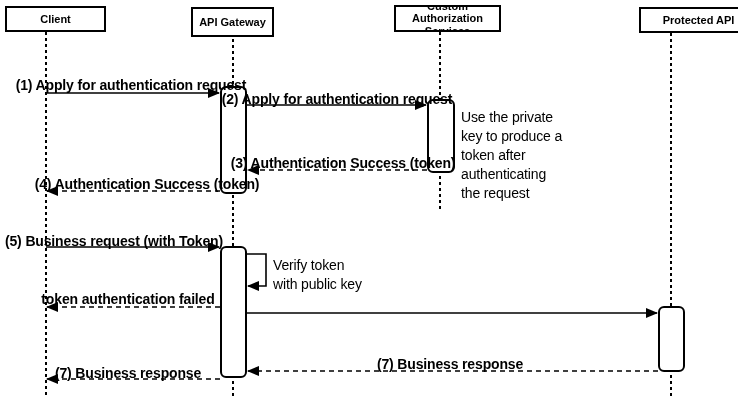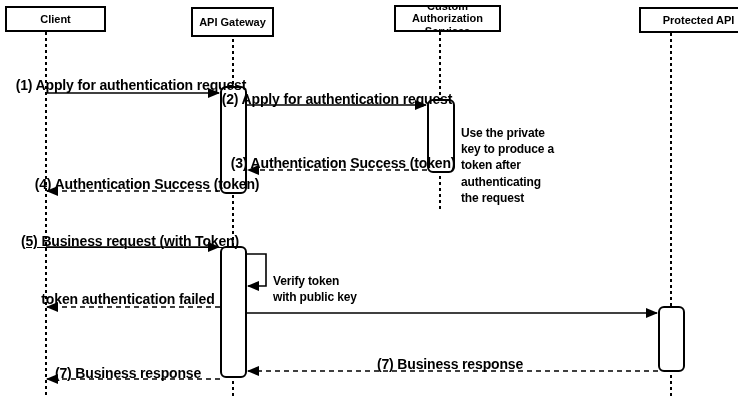--- a/index.html
+++ b/index.html
@@ -54,27 +54,26 @@
     position: absolute;
     transform: translateX(-50%);
     font-size: 14px;
     font-weight: bold;
     letter-spacing: -0.15px;
     white-space: nowrap;
     color: #000000;
   }
   .free-label {
     position: absolute;
-    font-size: 12px;
-    font-weight: bold;
+    font-size: 14px;
+    font-weight: normal;
     letter-spacing: -0.15px;
     line-height: 1.35;
     white-space: pre-line;
     color: #000000;
-    margin-top: 17px;
   }
 </style>
 </head>
 <body>
 
 <div class="canvas">
 
   <svg class="layer" viewBox="0 0 738 401">
     <defs>
       <marker id="arrow" markerUnits="userSpaceOnUse" markerWidth="12" markerHeight="10" refX="11" refY="5" orient="auto">
@@ -107,21 +106,21 @@
 
   <div class="activation" style="left:220px; top:86px;  width:27px; height:108px;"></div>
   <div class="activation" style="left:427px; top:99px;  width:28px; height:74px;"></div>
   <div class="activation" style="left:220px; top:246px; width:27px; height:132px;"></div>
   <div class="activation" style="left:658px; top:306px; width:27px; height:66px;"></div>
 
   <div class="msg-label" style="left:131px; top:77px;">(1) Apply for authentication request</div>
   <div class="msg-label" style="left:337px; top:91px;">(2) Apply for authentication request</div>
   <div class="msg-label" style="left:343px; top:155px;">(3) Authentication Success (token)</div>
   <div class="msg-label" style="left:127px; top:176px;padding-left:40px;">(4) Authentication Success (token)</div>
-  <div class="msg-label" style="left:130px; top:233px;text-decoration:underline;">(5) Business request (with Token)</div>
+  <div class="msg-label" style="left:114px; top:233px;">(5) Business request (with Token)</div>
   <div class="free-label" style="left:273px; top:256px;">Verify token
 with public key</div>
   <div class="msg-label" style="left:128px; top:291px;">token authentication failed</div>
   <div class="msg-label" style="left:450px; top:356px;">(7) Business response</div>
   <div class="msg-label" style="left:128px; top:365px;">(7) Business response</div>
 
   <div class="free-label" style="left:461px; top:108px;">Use the private
 key to produce a
 token after
 authenticating

